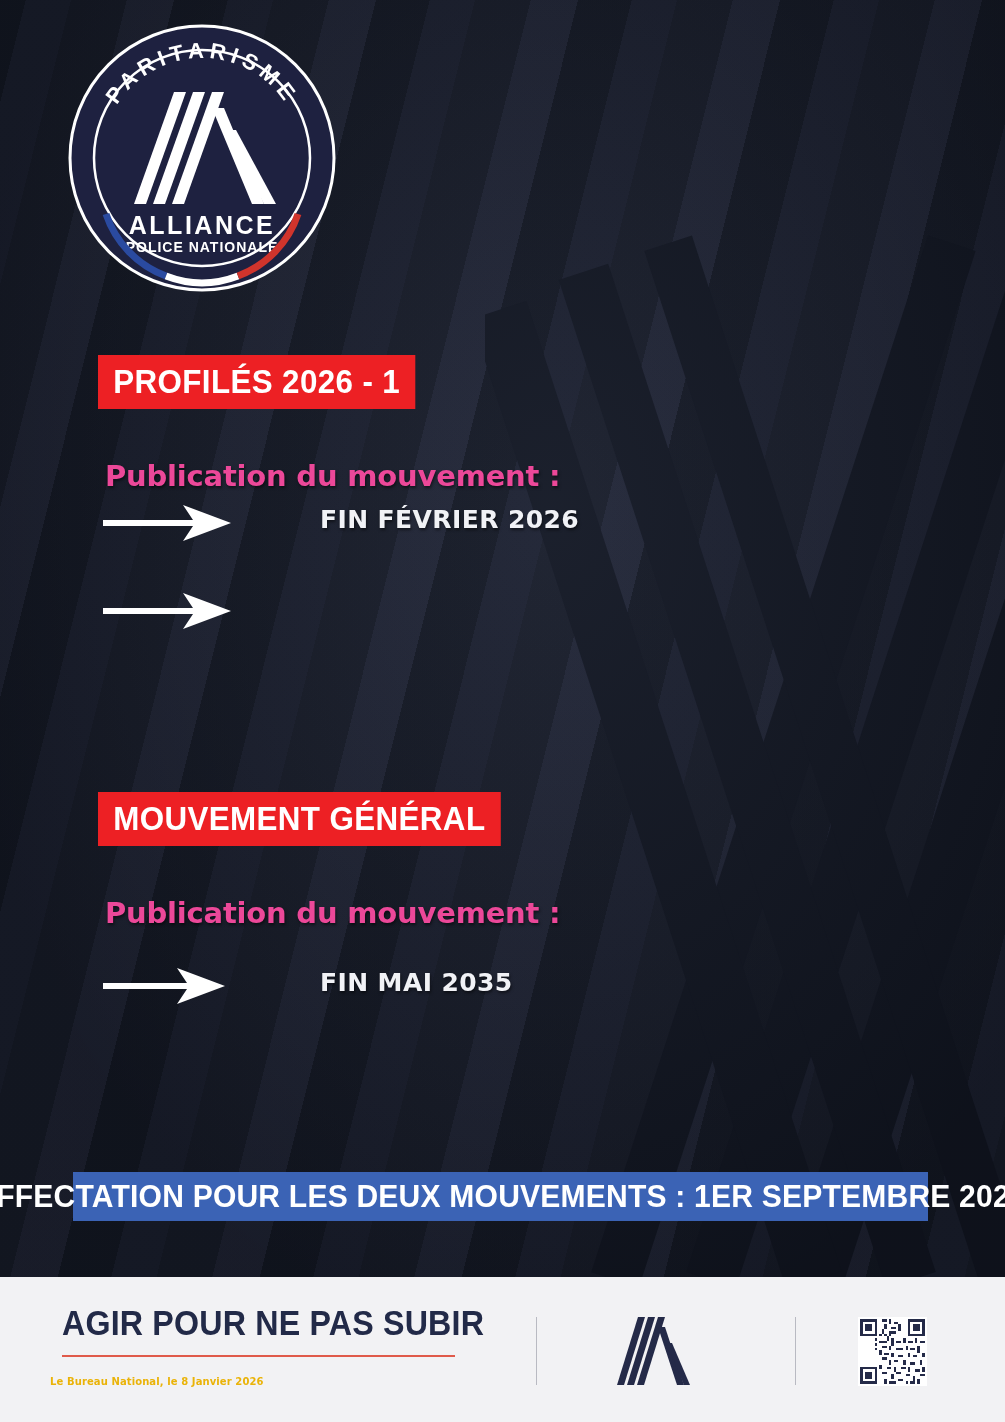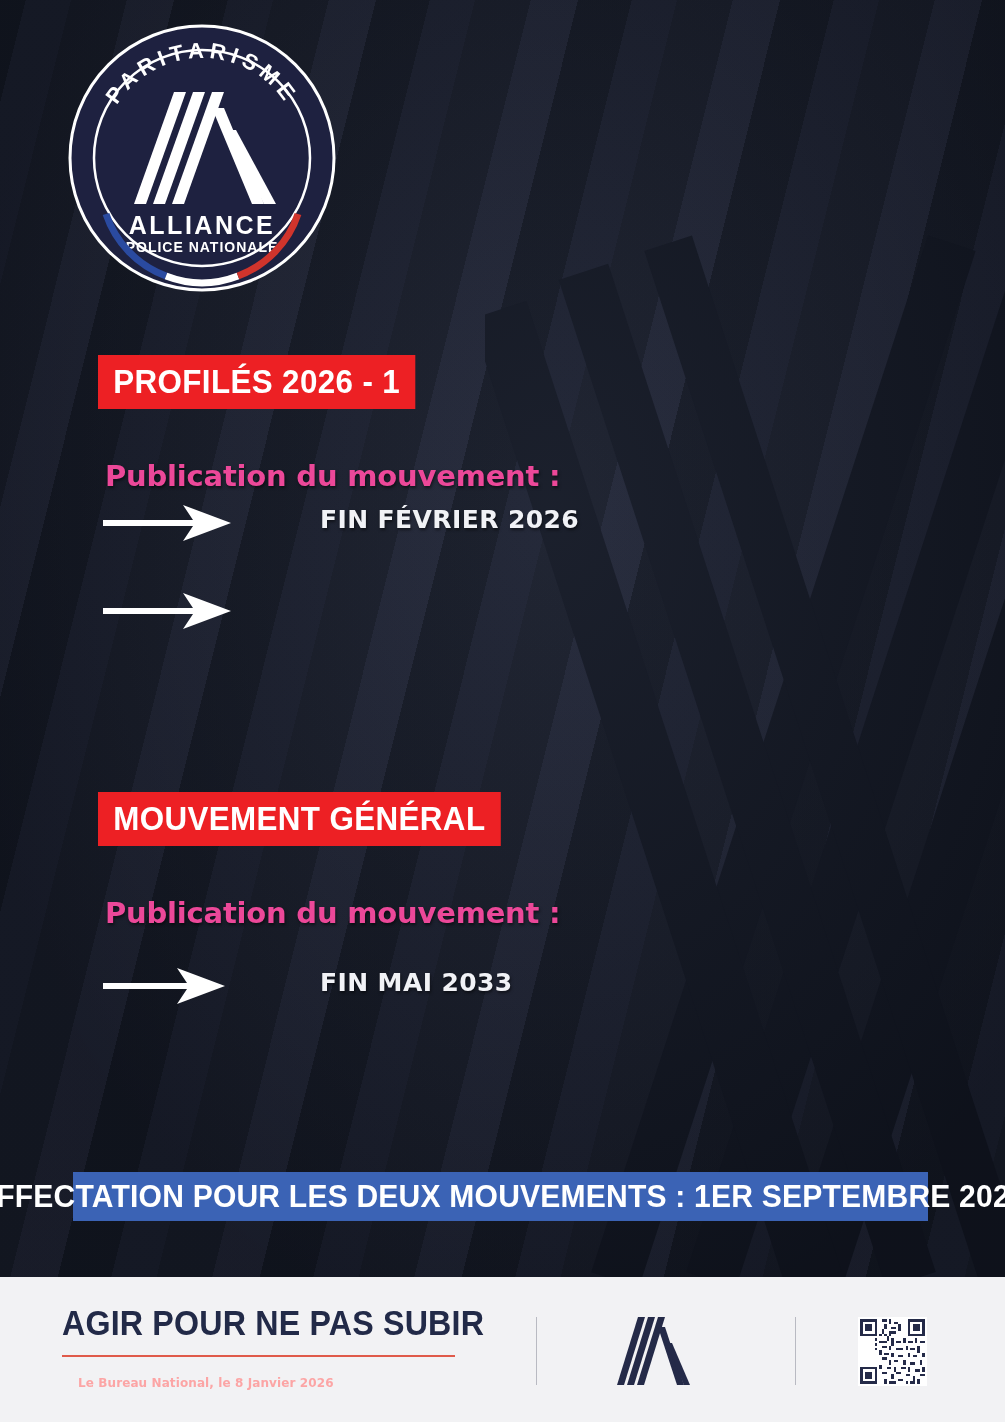--- a/index.html
+++ b/index.html
@@ -201,25 +201,25 @@
     white-space: nowrap;
   }
   .slogan-rule {
     position: absolute;
     left: 62px; top: 1355px;
     width: 393px; height: 2px;
     background: #e05a4a;
   }
   .footer-note {
     position: absolute;
-    left: 78px; top: 1376px;
-    color: #fca5a5;
+    left: 50px; top: 1376px;
+    color: #eab308;
     font-family: "DejaVu Sans", sans-serif;
     font-weight: 700;
-    font-size: 12px;
+    font-size: 10px;
     letter-spacing: .1px;
     white-space: nowrap;
   }
   .divider {
     position: absolute;
     top: 1317px;
     width: 1px; height: 68px;
     background: #b9bac2;
   }
   #divider-left  { left: 536px; }
@@ -312,21 +312,21 @@
     <div class="gap-md"></div>
     <div class="item-label">Publication du mouvement :</div>
     <div class="gap-sm"></div>
     <div class="item-row">
       <span class="arrow">
         <svg width="130" height="44" viewBox="0 0 130 44">
           <rect x="0" y="19" width="86" height="6" fill="#ffffff"></rect>
           <polygon points="74,4 122,22 74,40 86,22" fill="#ffffff"></polygon>
         </svg>
       </span>
-      <span class="item-value">FIN MAI 2033</span>
+      <span class="item-value">FIN MAI 2035</span>
     </div>
   </div>
 
   <div class="affectation">
     <span>AFFECTATION POUR LES DEUX MOUVEMENTS : 1ER SEPTEMBRE 2026</span>
   </div>
 
   <div class="footer"></div>
   <div class="slogan">AGIR POUR NE PAS SUBIR</div>
   <div class="slogan-rule"></div>

